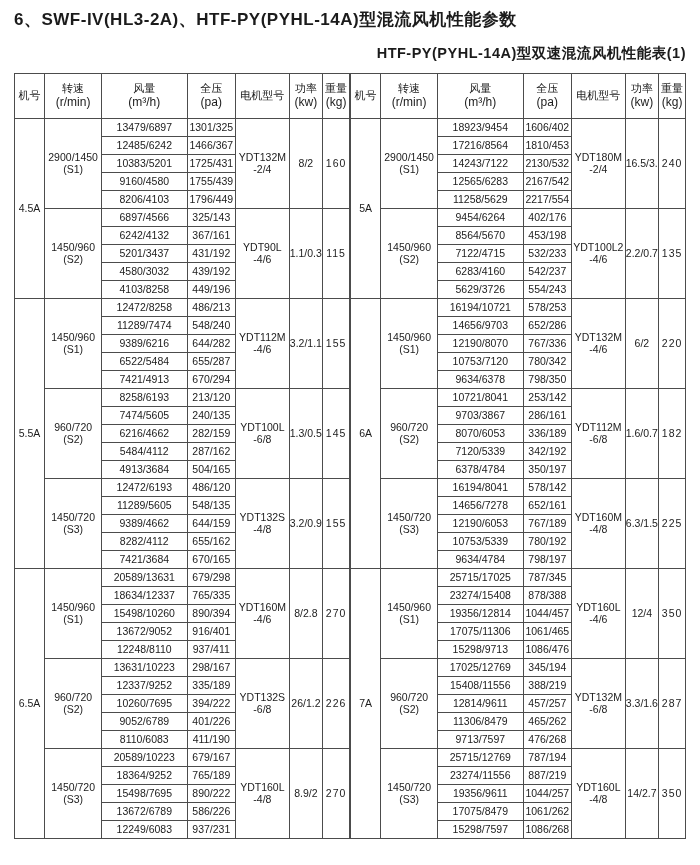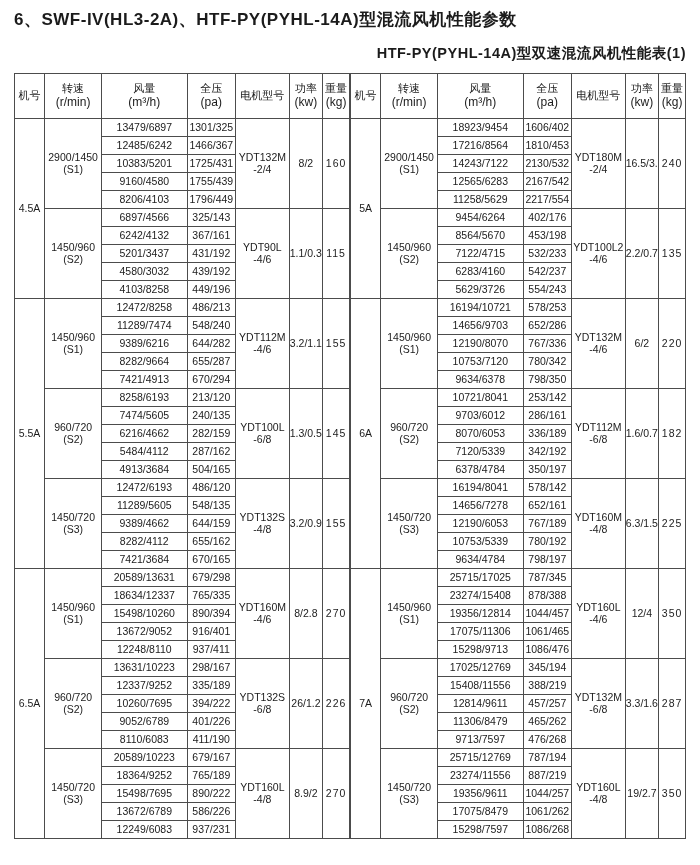--- a/index.html
+++ b/index.html
@@ -165,21 +165,21 @@
           </tr>
           <tr>
             <td class="flow-cell">11289/7474</td>
             <td class="pressure-cell">548/240</td>
           </tr>
           <tr>
             <td class="flow-cell">9389/6216</td>
             <td class="pressure-cell">644/282</td>
           </tr>
           <tr>
-            <td class="flow-cell">8282/9664</td>
+            <td class="flow-cell">6522/5484</td>
             <td class="pressure-cell">655/287</td>
           </tr>
           <tr>
             <td class="flow-cell">7421/4913</td>
             <td class="pressure-cell">670/294</td>
           </tr>
           <tr>
             <td class="speed-cell" rowspan="5">
               <div>960/720</div>
               <div>(S2)</div>
@@ -473,21 +473,21 @@
             <td class="flow-cell">10721/8041</td>
             <td class="pressure-cell">253/142</td>
             <td class="motor-cell" rowspan="5">
               <div>YDT112M</div>
               <div>-6/8</div>
             </td>
             <td class="power-cell" rowspan="5">1.6/0.75</td>
             <td class="weight-cell" rowspan="5">182</td>
           </tr>
           <tr>
-            <td class="flow-cell">9703/6012</td>
+            <td class="flow-cell">9703/3867</td>
             <td class="pressure-cell">286/161</td>
           </tr>
           <tr>
             <td class="flow-cell">8070/6053</td>
             <td class="pressure-cell">336/189</td>
           </tr>
           <tr>
             <td class="flow-cell">7120/5339</td>
             <td class="pressure-cell">342/192</td>
           </tr>
@@ -590,21 +590,21 @@
             <td class="speed-cell" rowspan="5">
               <div>1450/720</div>
               <div>(S3)</div>
             </td>
             <td class="flow-cell">25715/12769</td>
             <td class="pressure-cell">787/194</td>
             <td class="motor-cell" rowspan="5">
               <div>YDT160L</div>
               <div>-4/8</div>
             </td>
-            <td class="power-cell" rowspan="5">19/2.7</td>
+            <td class="power-cell" rowspan="5">14/2.7</td>
             <td class="weight-cell" rowspan="5">350</td>
           </tr>
           <tr>
             <td class="flow-cell">23274/11556</td>
             <td class="pressure-cell">887/219</td>
           </tr>
           <tr>
             <td class="flow-cell">19356/9611</td>
             <td class="pressure-cell">1044/257</td>
           </tr>

